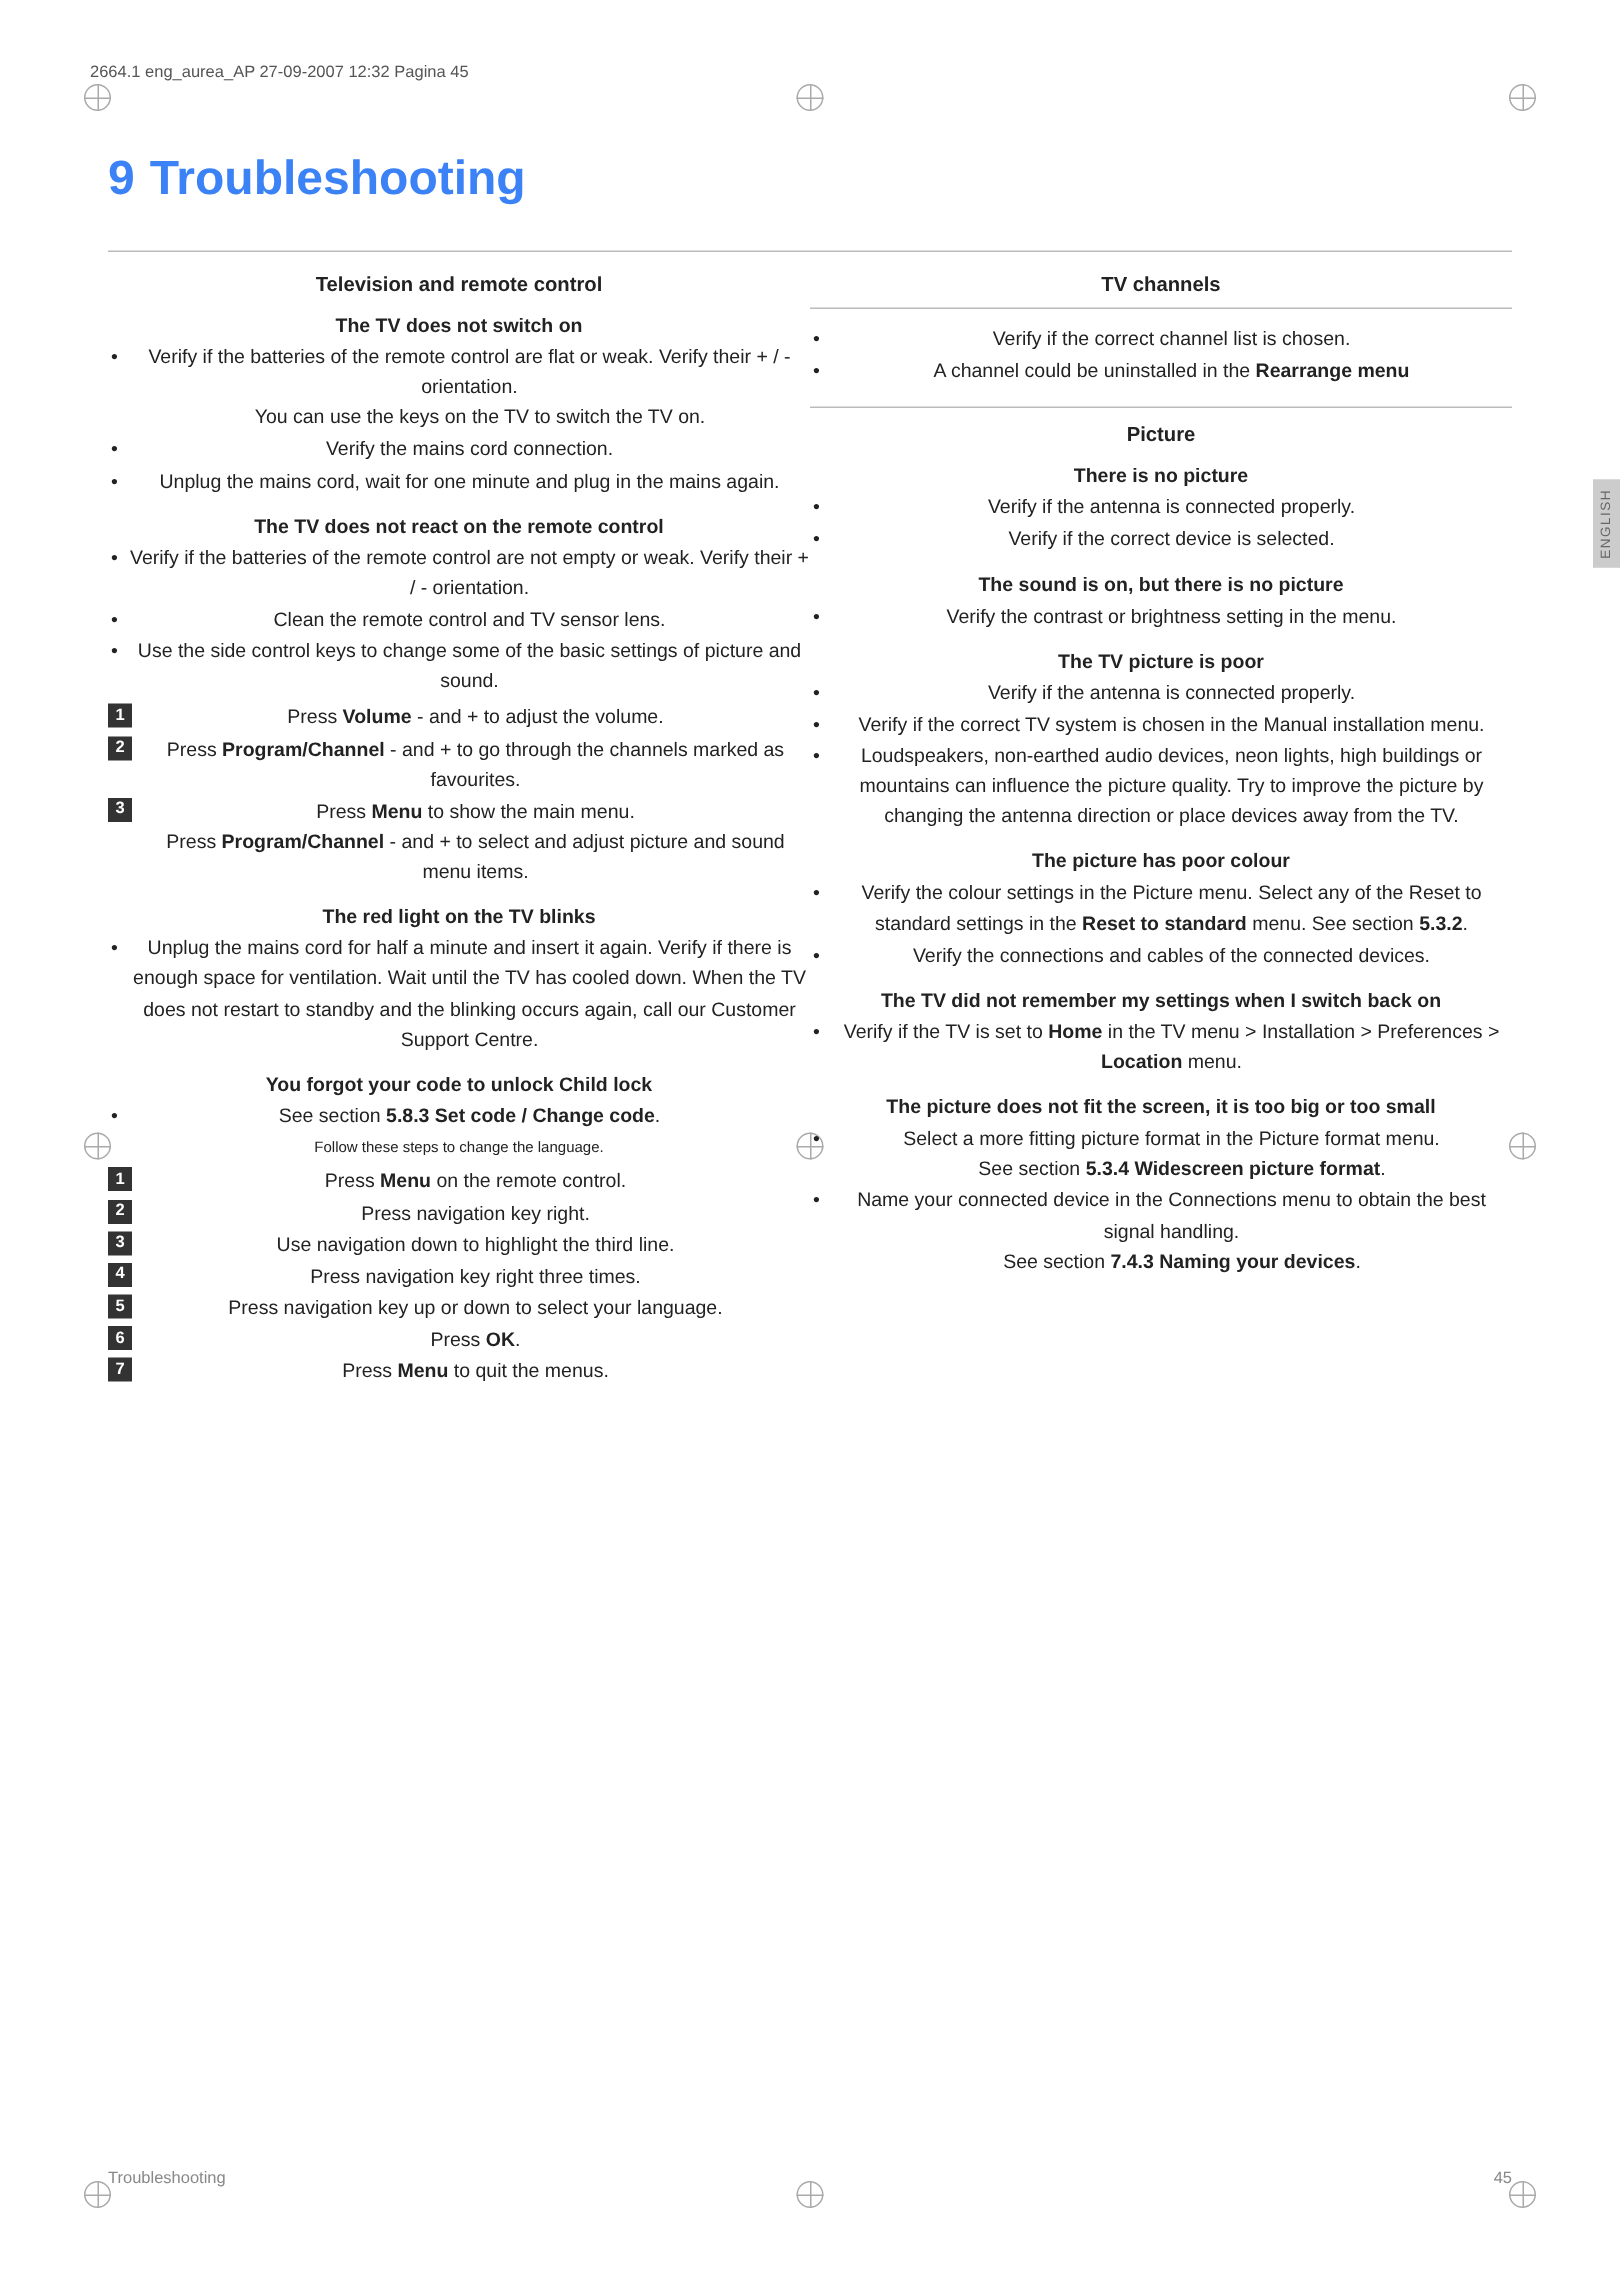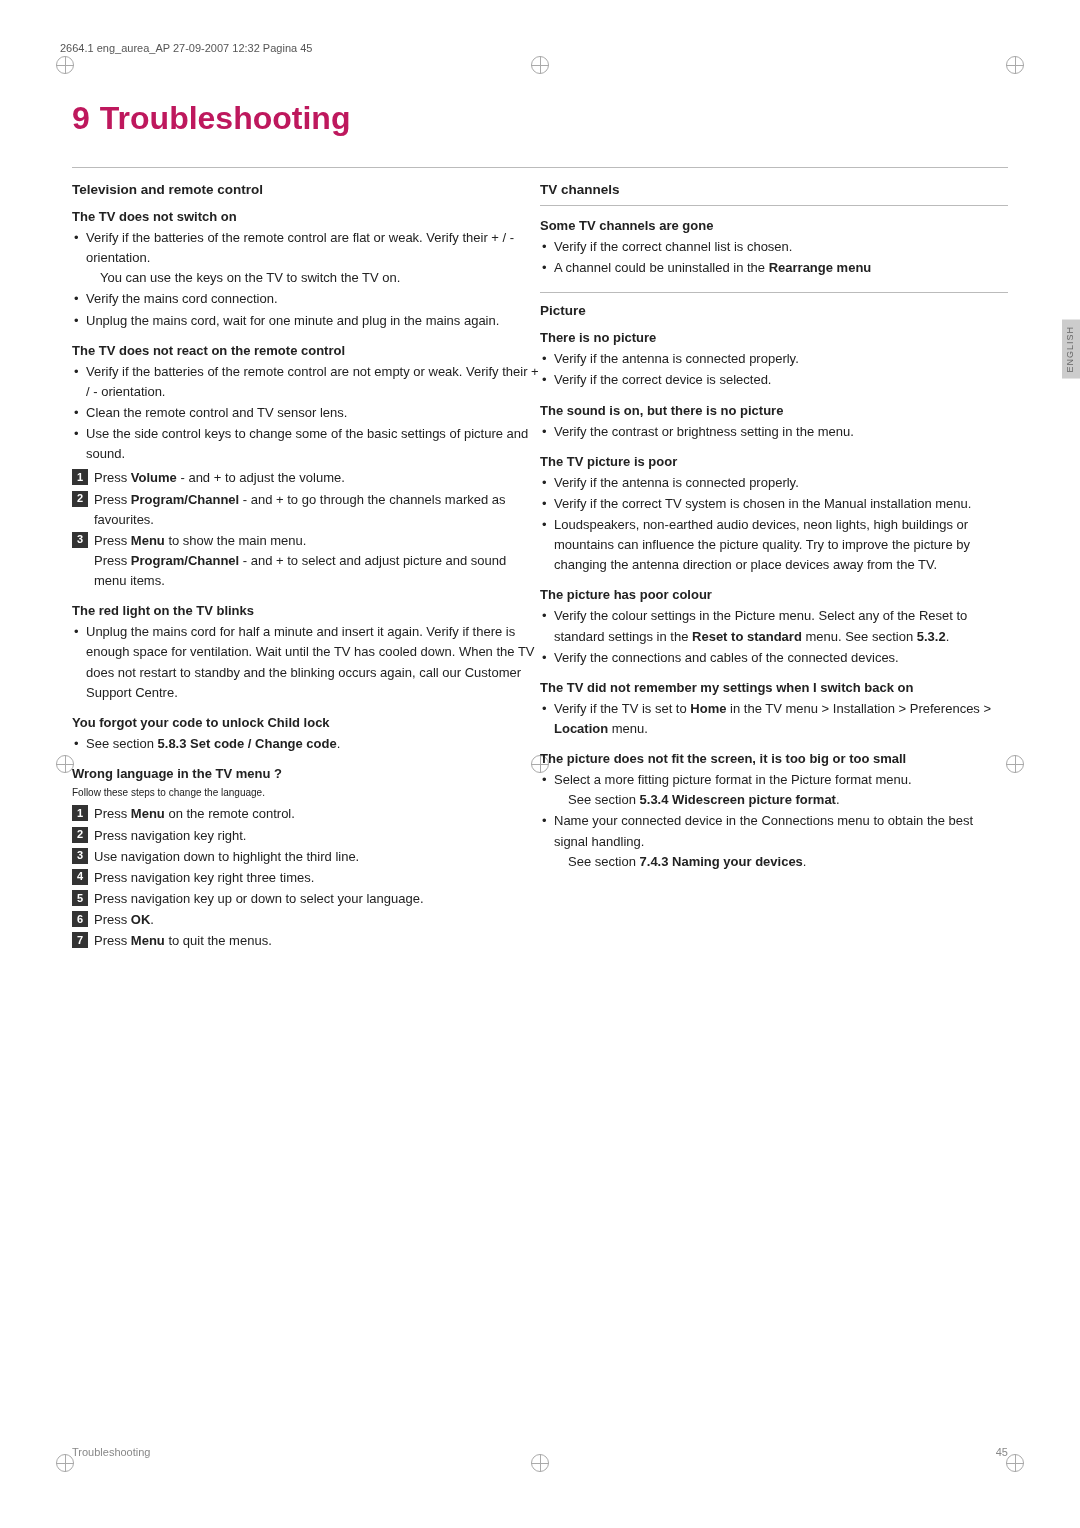--- a/index.html
+++ b/index.html
@@ -61,31 +61,32 @@
       top: 90px;
       left: 72px;
       right: 72px;
       bottom: 90px;
     }
 
     
     .chapter-heading {
       font-size: 32px;
       font-weight: bold;
-      color: #be185d;
+      color: #3b82f6;
       margin-bottom: 20px;
       margin-top: 10px;
       padding-bottom: 10px;
     }
     .chapter-number { font-size: 32px; font-weight: bold; margin-right: 10px; }
 
     
     .two-col {
       display: flex;
       margin-top: 0;
+      text-align: center;
     }
     .col-left { flex: 1; }
     .col-right { flex: 1; }
 
     
     hr.section-rule {
       border: none;
       border-top: 1px solid #bbb;
       margin: 14px 0 10px 0;
     }
@@ -263,21 +264,20 @@
       <div class="subsection-title">The red light on the TV blinks</div>
       <ul class="bullet-list">
         <li>Unplug the mains cord for half a minute and insert it again. Verify if there is enough space for ventilation. Wait until the TV has cooled down. When the TV does not restart to standby and the blinking occurs again, call our Customer Support Centre.</li>
       </ul>
 
       <div class="subsection-title">You forgot your code to unlock Child lock</div>
       <ul class="bullet-list">
         <li>See section <b>5.8.3 Set code / Change code</b>.</li>
       </ul>
 
-      <div class="subsection-title">Wrong language in the TV menu ?</div>
       <div class="body-text">Follow these steps to change the language.</div>
       <div class="numbered-steps" style="margin-top:4px;">
         <div class="step">
           <div class="step-num">1</div>
           <div class="step-text">Press <b>Menu</b> on the remote control.</div>
         </div>
         <div class="step">
           <div class="step-num">2</div>
           <div class="step-text">Press navigation key right.</div>
         </div>
@@ -303,21 +303,20 @@
         </div>
       </div>
 
     </div>
 
     <div class="col-right">
 
       <div class="section-title">TV channels</div>
       <hr class="col-right-top-rule">
 
-      <div class="subsection-title">Some TV channels are gone</div>
       <ul class="bullet-list">
         <li>Verify if the correct channel list is chosen.</li>
         <li>A channel could be uninstalled in the <b>Rearrange menu</b></li>
       </ul>
 
       <hr class="section-rule">
 
       <div class="section-title">Picture</div>
 
       <div class="subsection-title">There is no picture</div>

